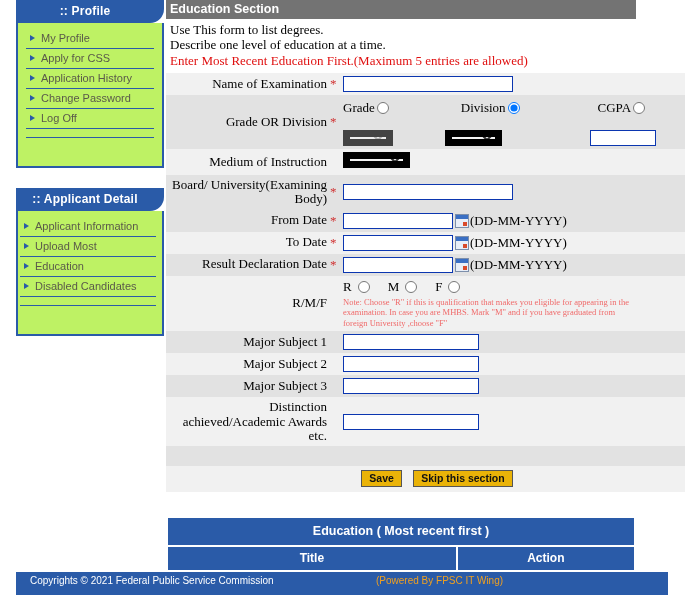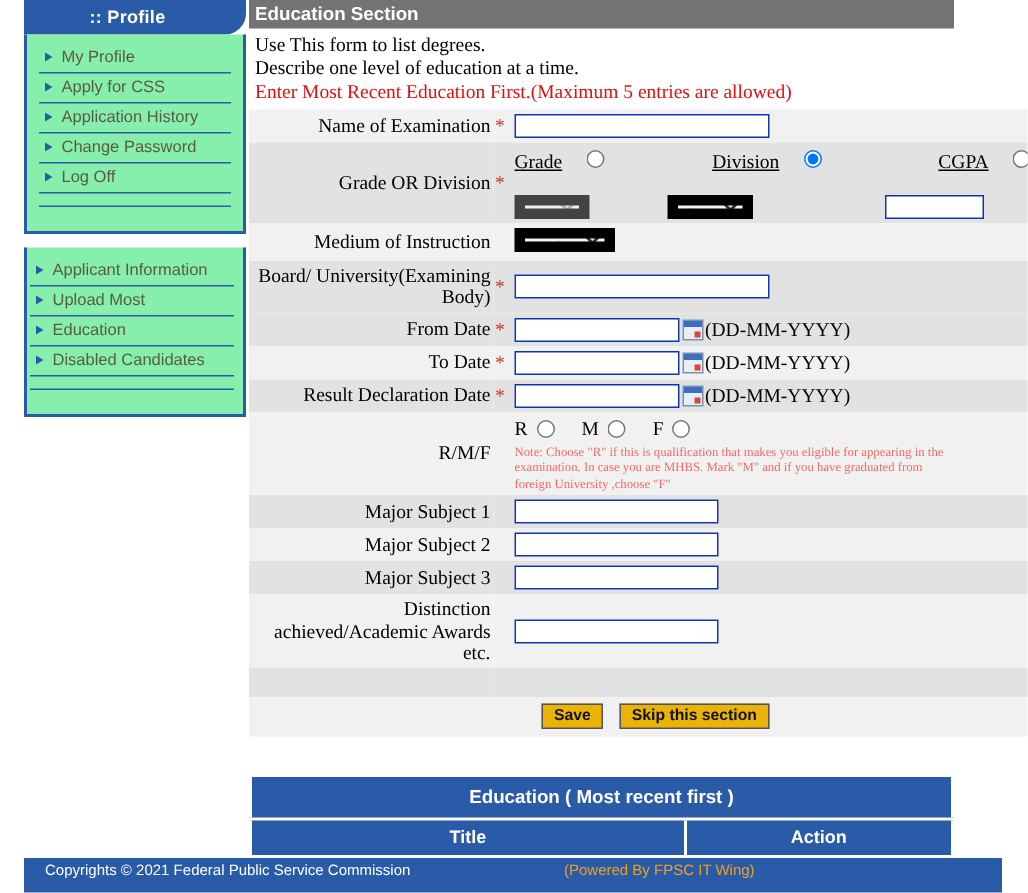--- a/index.html
+++ b/index.html
@@ -9,36 +9,36 @@
     width: 685px;
     height: 595px;
     overflow: hidden;
     font-family: "Liberation Sans", sans-serif;
     font-size: 12px;
   }
   .page { position: relative; width: 685px; height: 595px; }
 
   
   .sidebar { position: absolute; left: 16px; top: 0; width: 148px; }
-  .panel { margin-bottom: 9px; }
+  .panel { margin-bottom: 20px; }
   .panel-head {
     background: #2a5ba8;
     color: #ffffff;
     font-weight: bold;
     font-size: 12px;
     text-align: center;
     padding: 4px 10px 5px 0;
     border-bottom-right-radius: 14px;
     letter-spacing: .2px;
   }
   .panel-body {
     border: 2px solid #2a5ba8;
     border-top: none;
-    background: #86efac;
-    padding: 6px 8px 16px 8px;
+    background: #bef264;
+    padding: 6px 8px 28px 8px;
   }
   .panel-body.flush { padding-left: 2px; padding-right: 6px; }
   .nav-item {
     display: flex;
     align-items: center;
     gap: 6px;
     padding: 3px 2px 4px 4px;
     border-bottom: 1px solid #2a5ba8;
     color: #5a5a4a;
     font-size: 11px;
@@ -117,21 +117,21 @@
   select.w58 { width: 50px; }
   select.w62 { width: 57px; }
 
   .radio-row {
     font-family: "Liberation Serif", serif;
     font-size: 13px;
     display: flex;
     align-items: center;
     padding-top: 2px;
   }
-  .radio-row .opt { display: flex; align-items: flex-start; gap: 16px; text-decoration: underline; }
+  .radio-row .opt { display: flex; align-items: center; gap: 2px; }
   .sp1 { width: 72px; } .sp2 { width: 78px; }
   input[type=radio] { margin: 0; width: 12px; height: 12px; }
 
   .sel-row { display: flex; align-items: center; padding-top: 14px; }
   .sel-row .g2 { margin-left: 52px; }
   .sel-row .g3 { margin-left: 88px; }
 
   .date-wrap { display: flex; align-items: center; }
   .cal {
     width: 14px; height: 14px; margin-left: 2px;
@@ -222,20 +222,21 @@
         </div>
         <div class="nav-item">
           <span class="bullet"></span>
           <span>Log Off</span>
         </div>
         <div class="nav-pad"></div>
       </div>
     </div>
 
     <div class="panel">
+      <div class="panel-head">:: Applicant Detail</div>
       <div class="panel-body flush">
         <div class="nav-item">
           <span class="bullet"></span>
           <span>Applicant Information</span>
         </div>
         <div class="nav-item">
           <span class="bullet"></span>
           <span>Upload Most</span>
         </div>
         <div class="nav-item">

